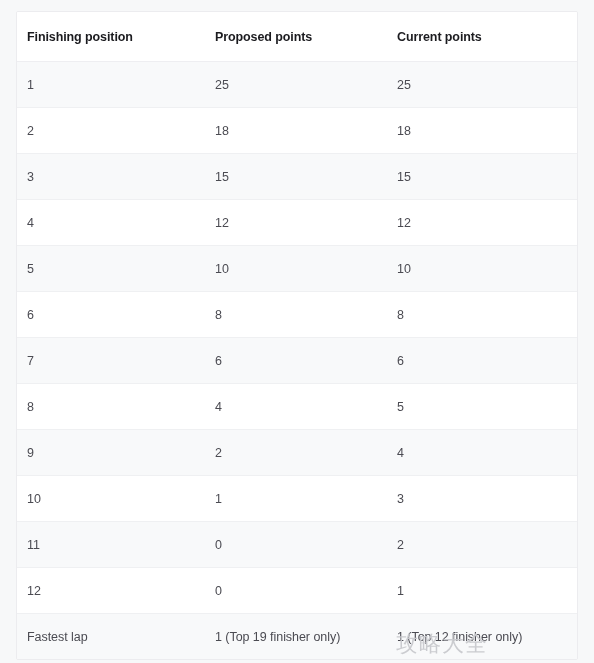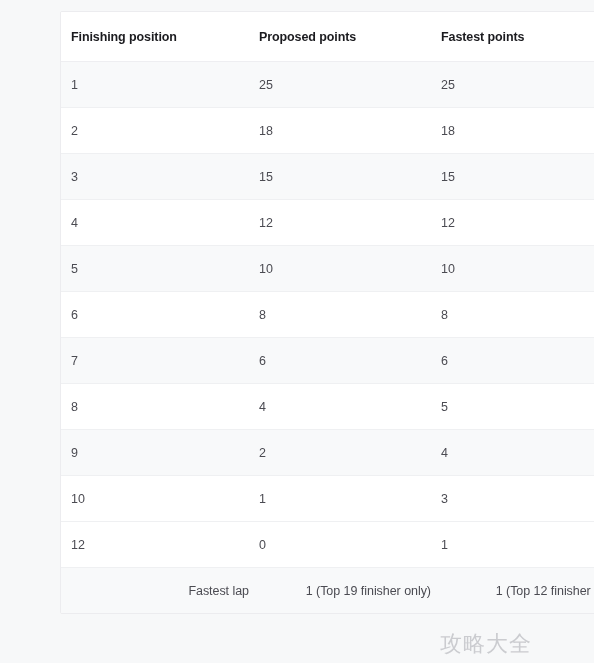--- a/index.html
+++ b/index.html
@@ -14,21 +14,20 @@
     -webkit-font-smoothing: antialiased;
     overflow: hidden;
     position: relative;
   }
 
   #page {
     position: relative;
     width: 492px;
     height: 663px;
     box-sizing: border-box;
-    margin-left: 44px;
   }
 
   #table-card {
     position: absolute;
     left: 16px;
     top: 11px;
     width: 562px;
     background: #ffffff;
     border: 1px solid #ececef;
     border-radius: 2px;
@@ -73,21 +72,20 @@
   }
 
   table.points-table tbody tr.shade td {
     background: #f8f9fa;
   }
   table.points-table tbody tr.plain td {
     background: #ffffff;
   }
   table.points-table tbody tr:last-child td {
     border-bottom: none;
-    text-align: right;
   }
 
   #watermark {
     position: absolute;
     right: 4px;
     bottom: 8px;
     font-family: "DejaVu Sans", sans-serif;
     font-size: 22px;
     font-weight: normal;
     color: #c9cace;
@@ -107,21 +105,21 @@
     <table class="points-table">
       <colgroup>
         <col class="c1">
         <col class="c2">
         <col class="c3">
       </colgroup>
       <thead>
         <tr>
           <th>Finishing position</th>
           <th>Proposed points</th>
-          <th>Fastest points</th>
+          <th>Current points</th>
         </tr>
       </thead>
       <tbody id="table-body">
           <tr class="shade">
             <td>1</td>
             <td>25</td>
             <td>25</td>
           </tr>
           <tr class="plain">
             <td>2</td>
@@ -161,20 +159,25 @@
           <tr class="shade">
             <td>9</td>
             <td>2</td>
             <td>4</td>
           </tr>
           <tr class="plain">
             <td>10</td>
             <td>1</td>
             <td>3</td>
           </tr>
+          <tr class="shade">
+            <td>11</td>
+            <td>0</td>
+            <td>2</td>
+          </tr>
           <tr class="plain">
             <td>12</td>
             <td>0</td>
             <td>1</td>
           </tr>
           <tr class="shade">
             <td>Fastest lap</td>
             <td>1 (Top 19 finisher only)</td>
             <td>1 (Top 12 finisher only)</td>
           </tr>

